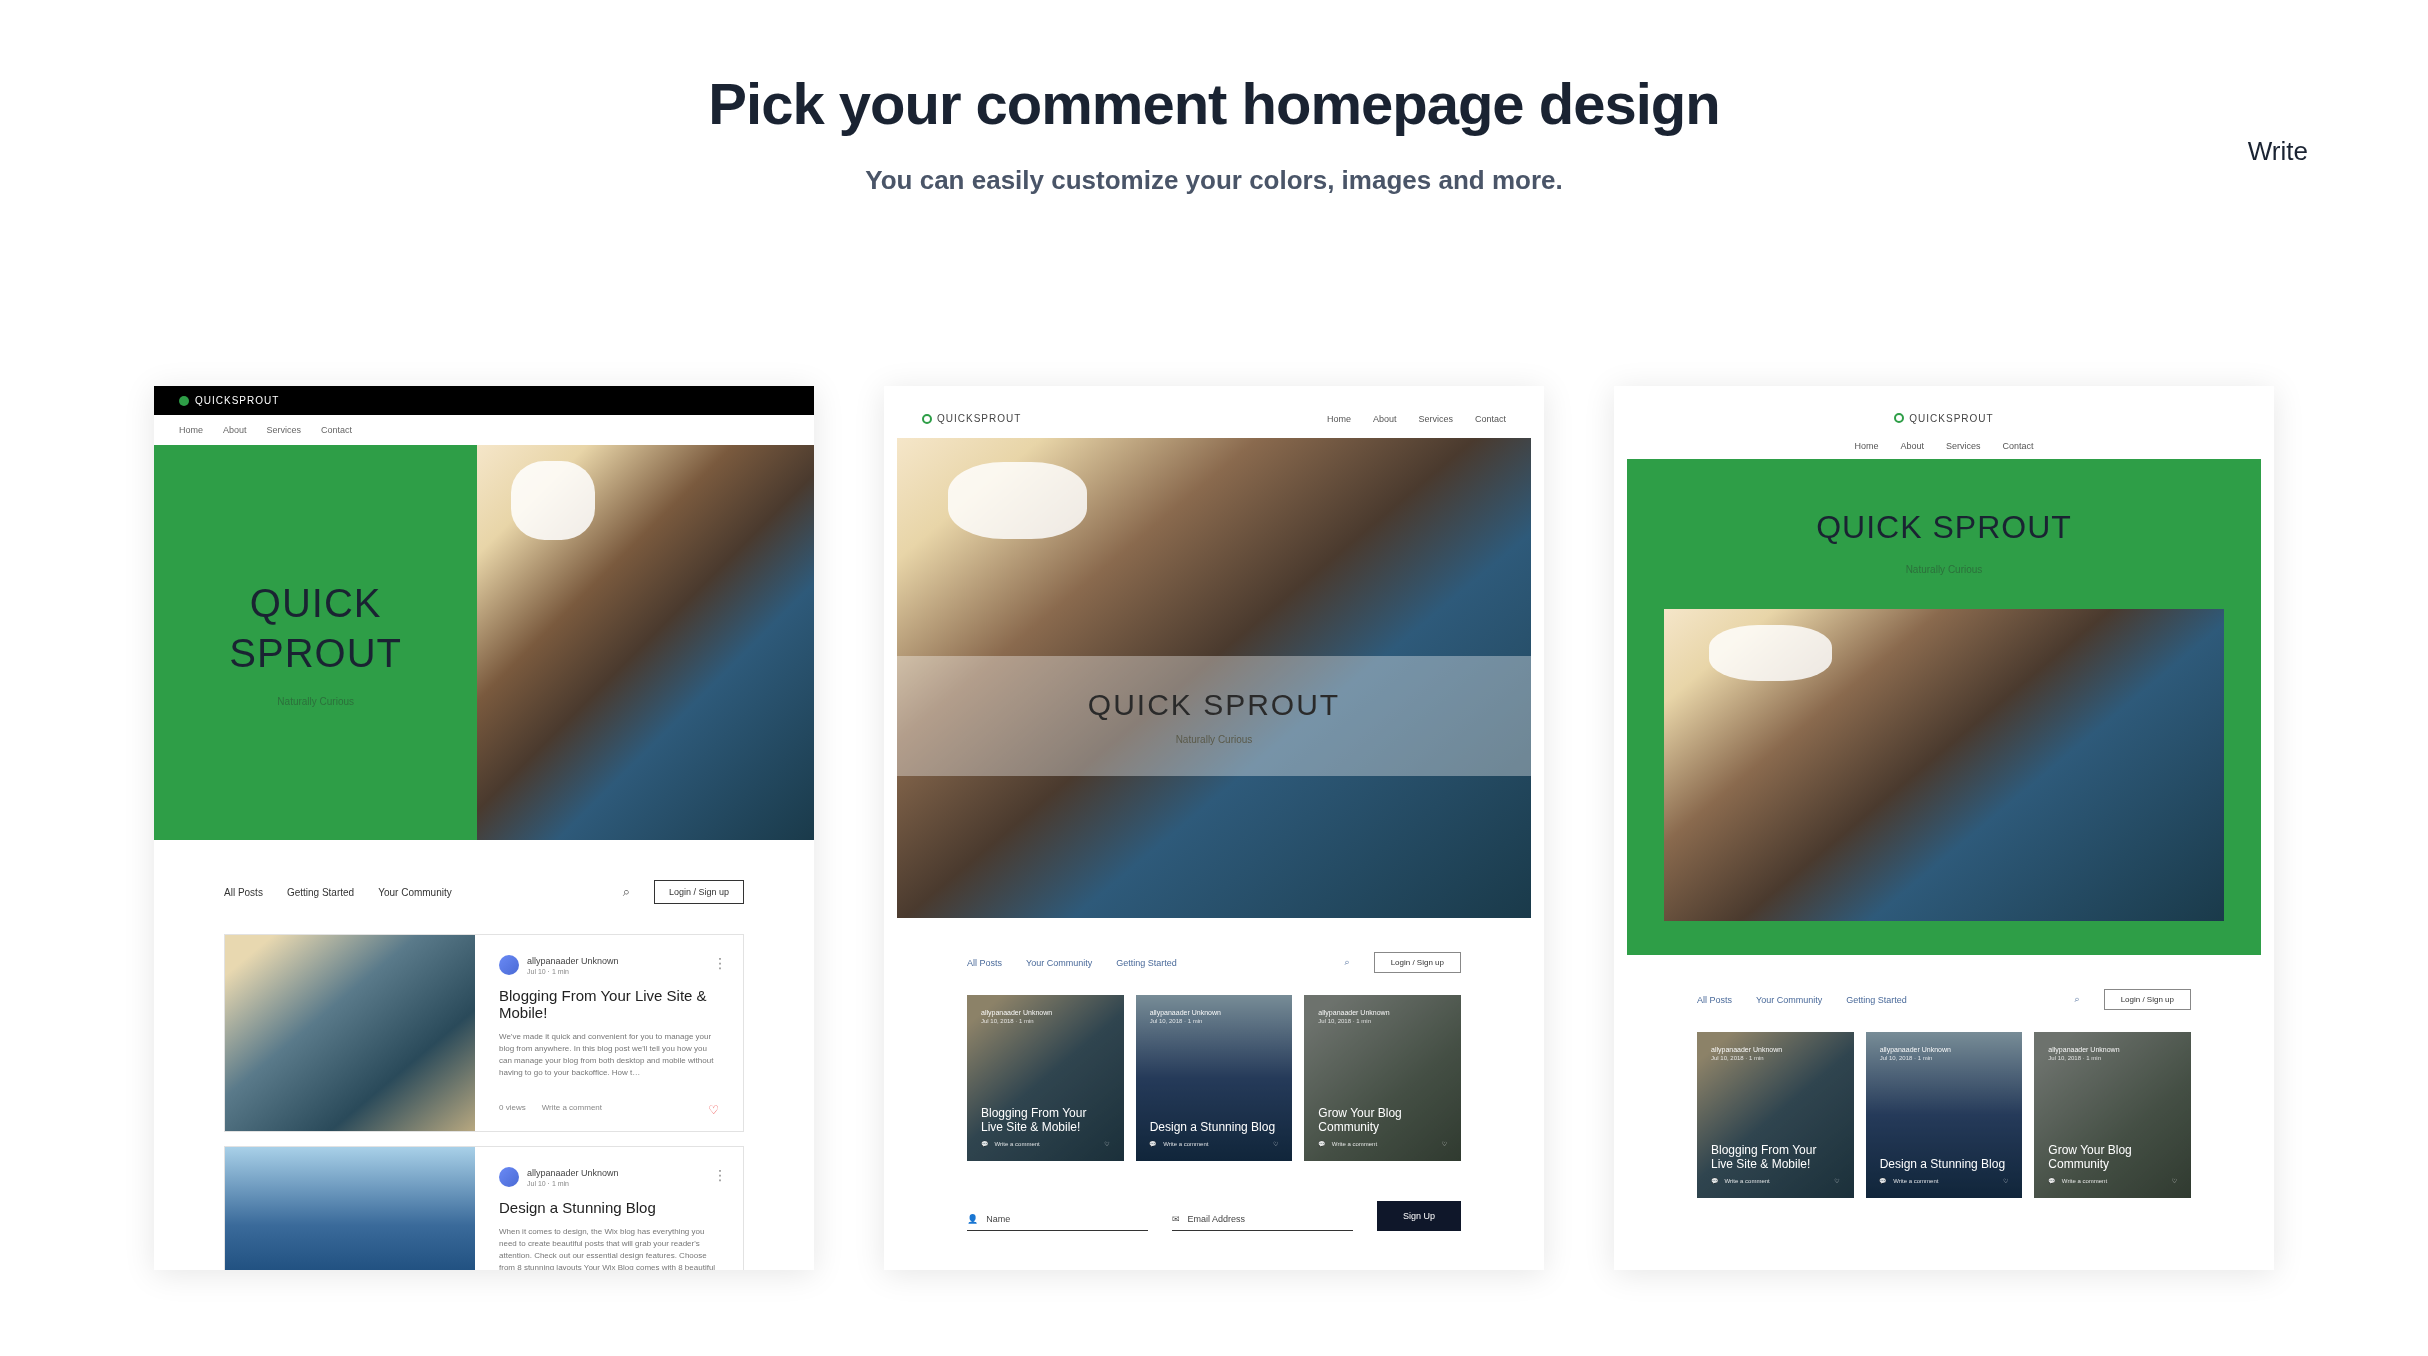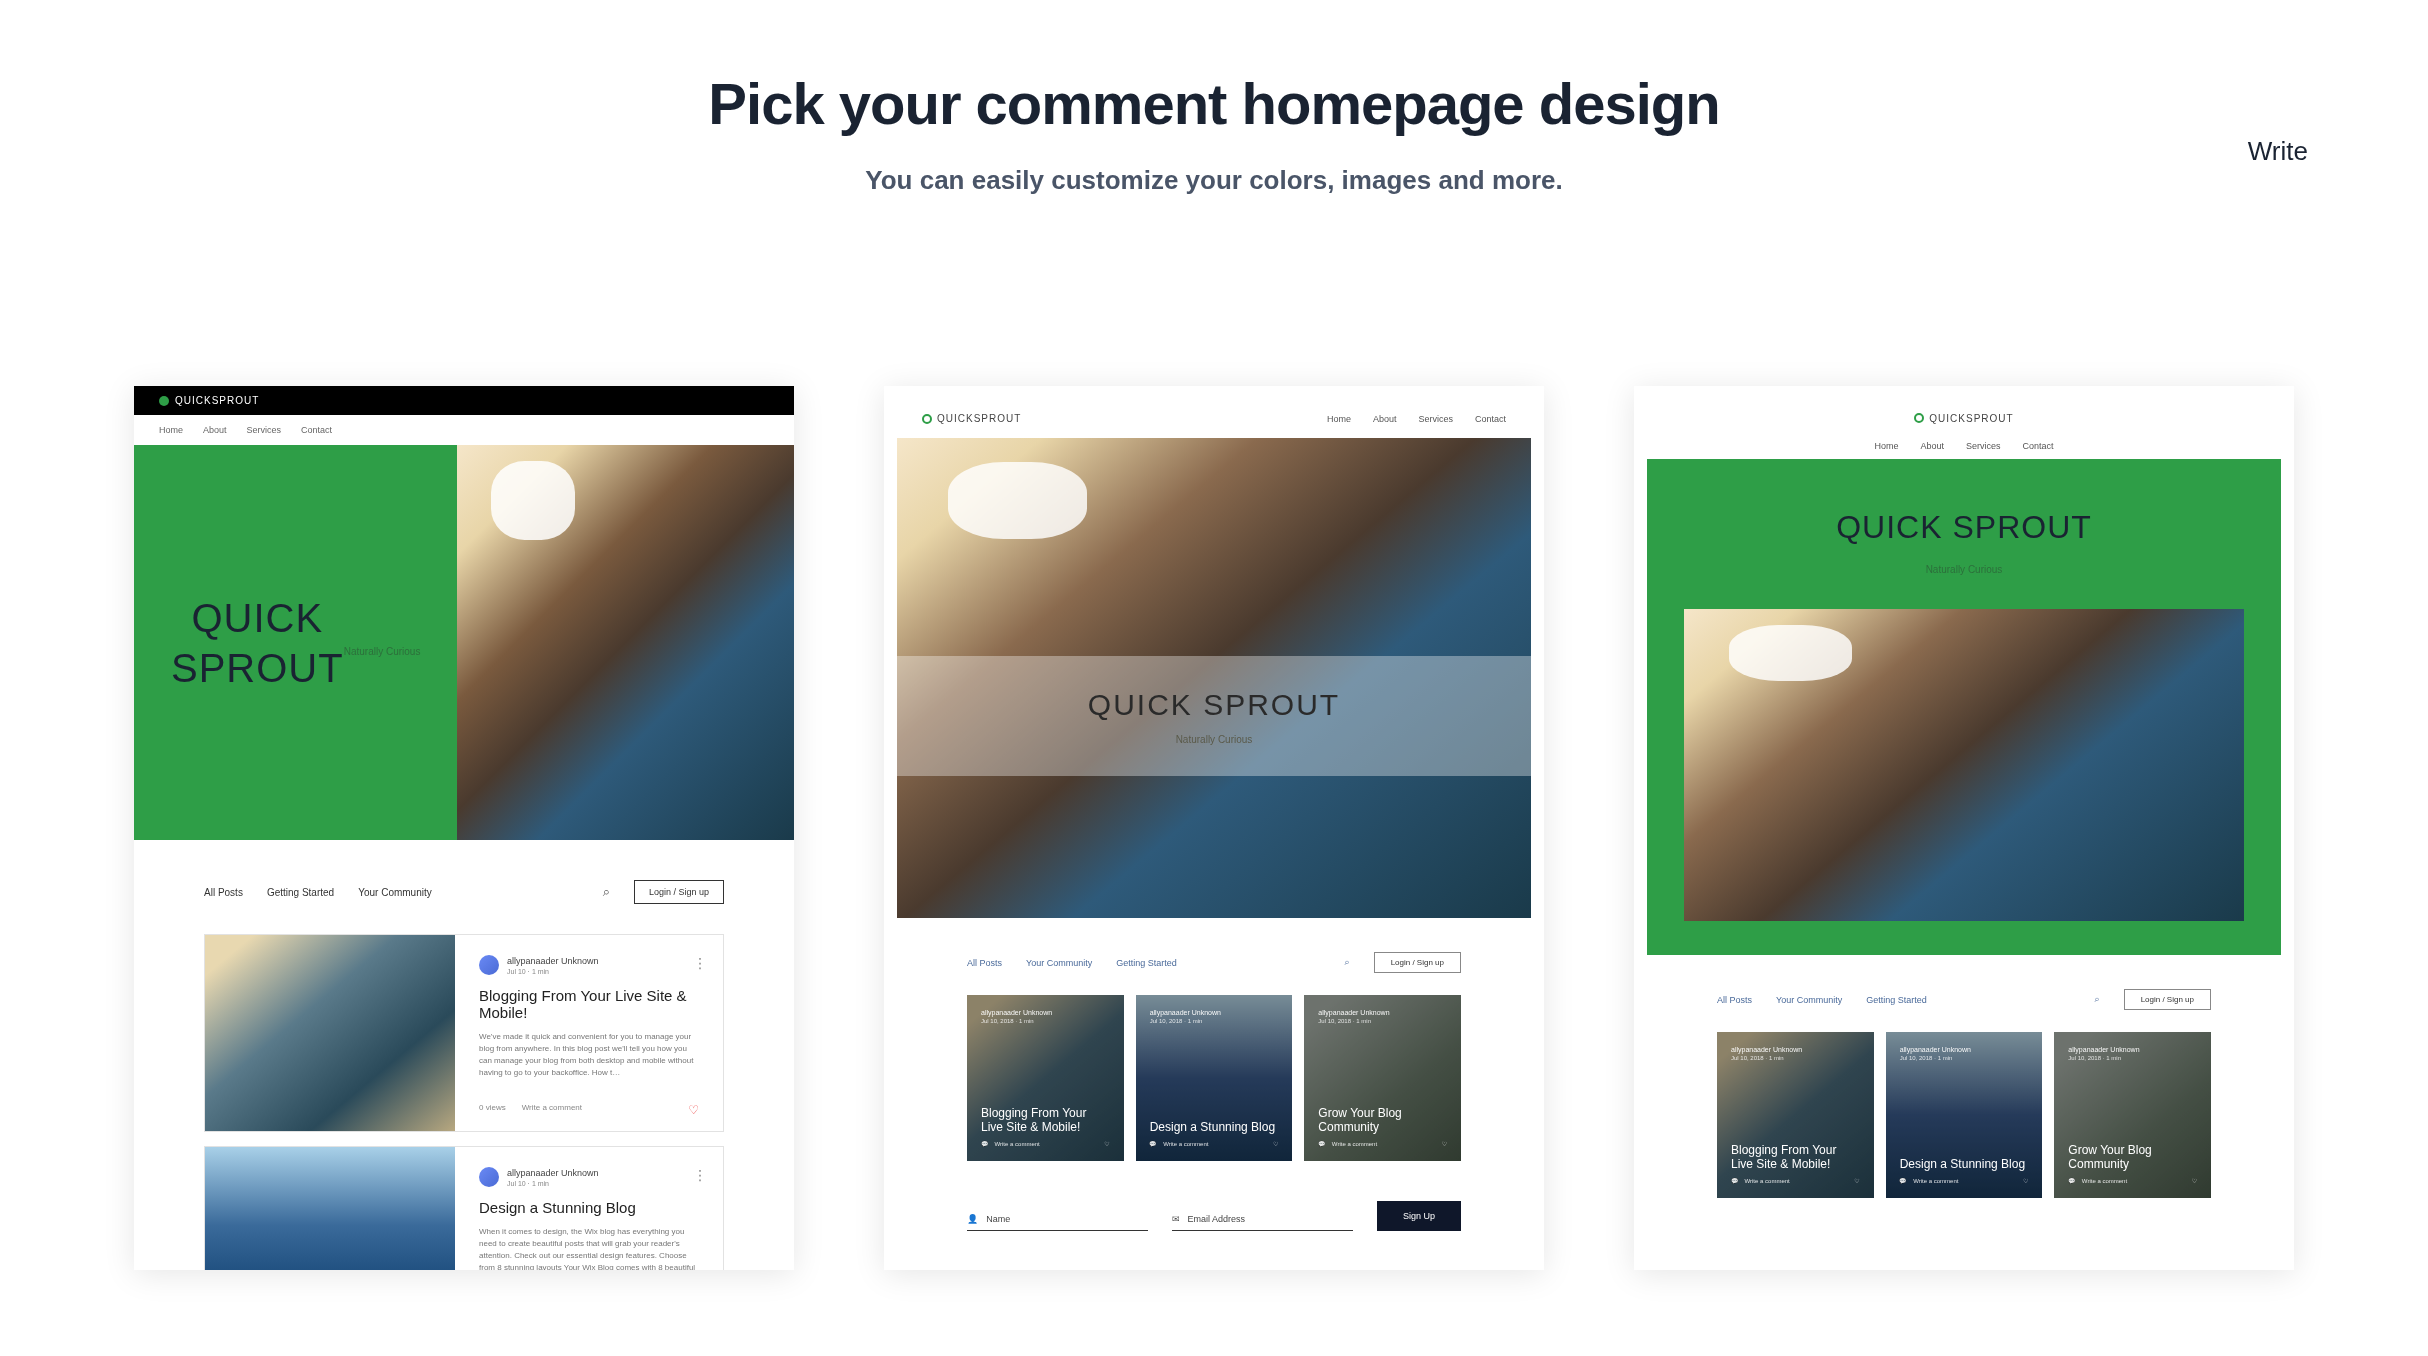--- a/index.html
+++ b/index.html
@@ -1,29 +1,29 @@
 <!DOCTYPE html>
 <html><head>
 <meta charset="utf-8">
 <style>
 *{margin:0;padding:0;box-sizing:border-box;font-family:-apple-system,BlinkMacSystemFont,"Segoe UI",Helvetica,Arial,sans-serif}
 body{background:#fff;width:2428px;height:1356px;overflow:hidden}
 .header{position:relative;padding-top:70px;text-align:center}
 .title{font-size:58px;font-weight:700;color:#1a2332;letter-spacing:-1px}
 .subtitle{font-size:26px;color:#4a5568;margin-top:28px;font-weight:700}
 .skip{position:absolute;right:120px;top:136px;font-size:26px;color:#1a2332;cursor:pointer}
-.templates{display:flex;justify-content:center;gap:90px;margin-top:190px;padding:0 120px}
+.templates{display:flex;justify-content:center;gap:70px;margin-top:190px;padding:0 120px}
 .tpl{width:660px;height:884px;box-shadow:0 4px 30px rgba(0,0,0,0.1);cursor:pointer;overflow:hidden;background:#fff;position:relative}
 
 
 .t1 .topbar{background:#000;color:#fff;display:flex;align-items:center;padding:9px 25px;gap:6px;font-size:10px;letter-spacing:1px}
 .t1 .logo-dot{width:10px;height:10px;border-radius:50%;background:#2e9e47;display:inline-block}
 .t1 .nav{display:flex;gap:20px;padding:10px 25px;font-size:9px;color:#666}
 .t1 .hero{display:flex;height:395px}
-.t1 .hero-left{flex:0 0 49%;background:#2e9e47;display:flex;flex-direction:row;align-items:center;justify-content:center;color:#1a2332}
+.t1 .hero-left{flex:0 0 49%;background:#2e9e47;display:flex;flex-direction:column;align-items:center;justify-content:center;color:#1a2332}
 .t1 .hero-title{font-size:40px;font-weight:400;letter-spacing:1px;text-align:center;line-height:1.25}
 .t1 .hero-tag{font-size:10px;color:#2c6b3a;margin-top:18px;opacity:.9}
 .t1 .hero-img{flex:1;background:linear-gradient(135deg,#f5e6c9 0%,#e8d5a8 15%,#7a5a3e 35%,#4a3a2e 50%,#2e5a7a 65%,#1a3a4a 100%);position:relative}
 .t1 .hero-img::before{content:"";position:absolute;left:10%;top:4%;width:25%;height:20%;background:rgba(255,255,255,.85);border-radius:40%}
 .t1 .filter{display:flex;align-items:center;padding:40px 70px 20px;font-size:10px;color:#333;gap:24px}
 .t1 .filter .sp{flex:1}
 .t1 .search-ic{font-size:13px;color:#555}
 .t1 .login-btn{border:1.5px solid #333;padding:6px 14px;font-size:9px}
 .t1 .post{display:flex;margin:10px 70px 14px;border:1px solid #e2e2e2}
 .t1 .post-img{width:250px;height:196px}

